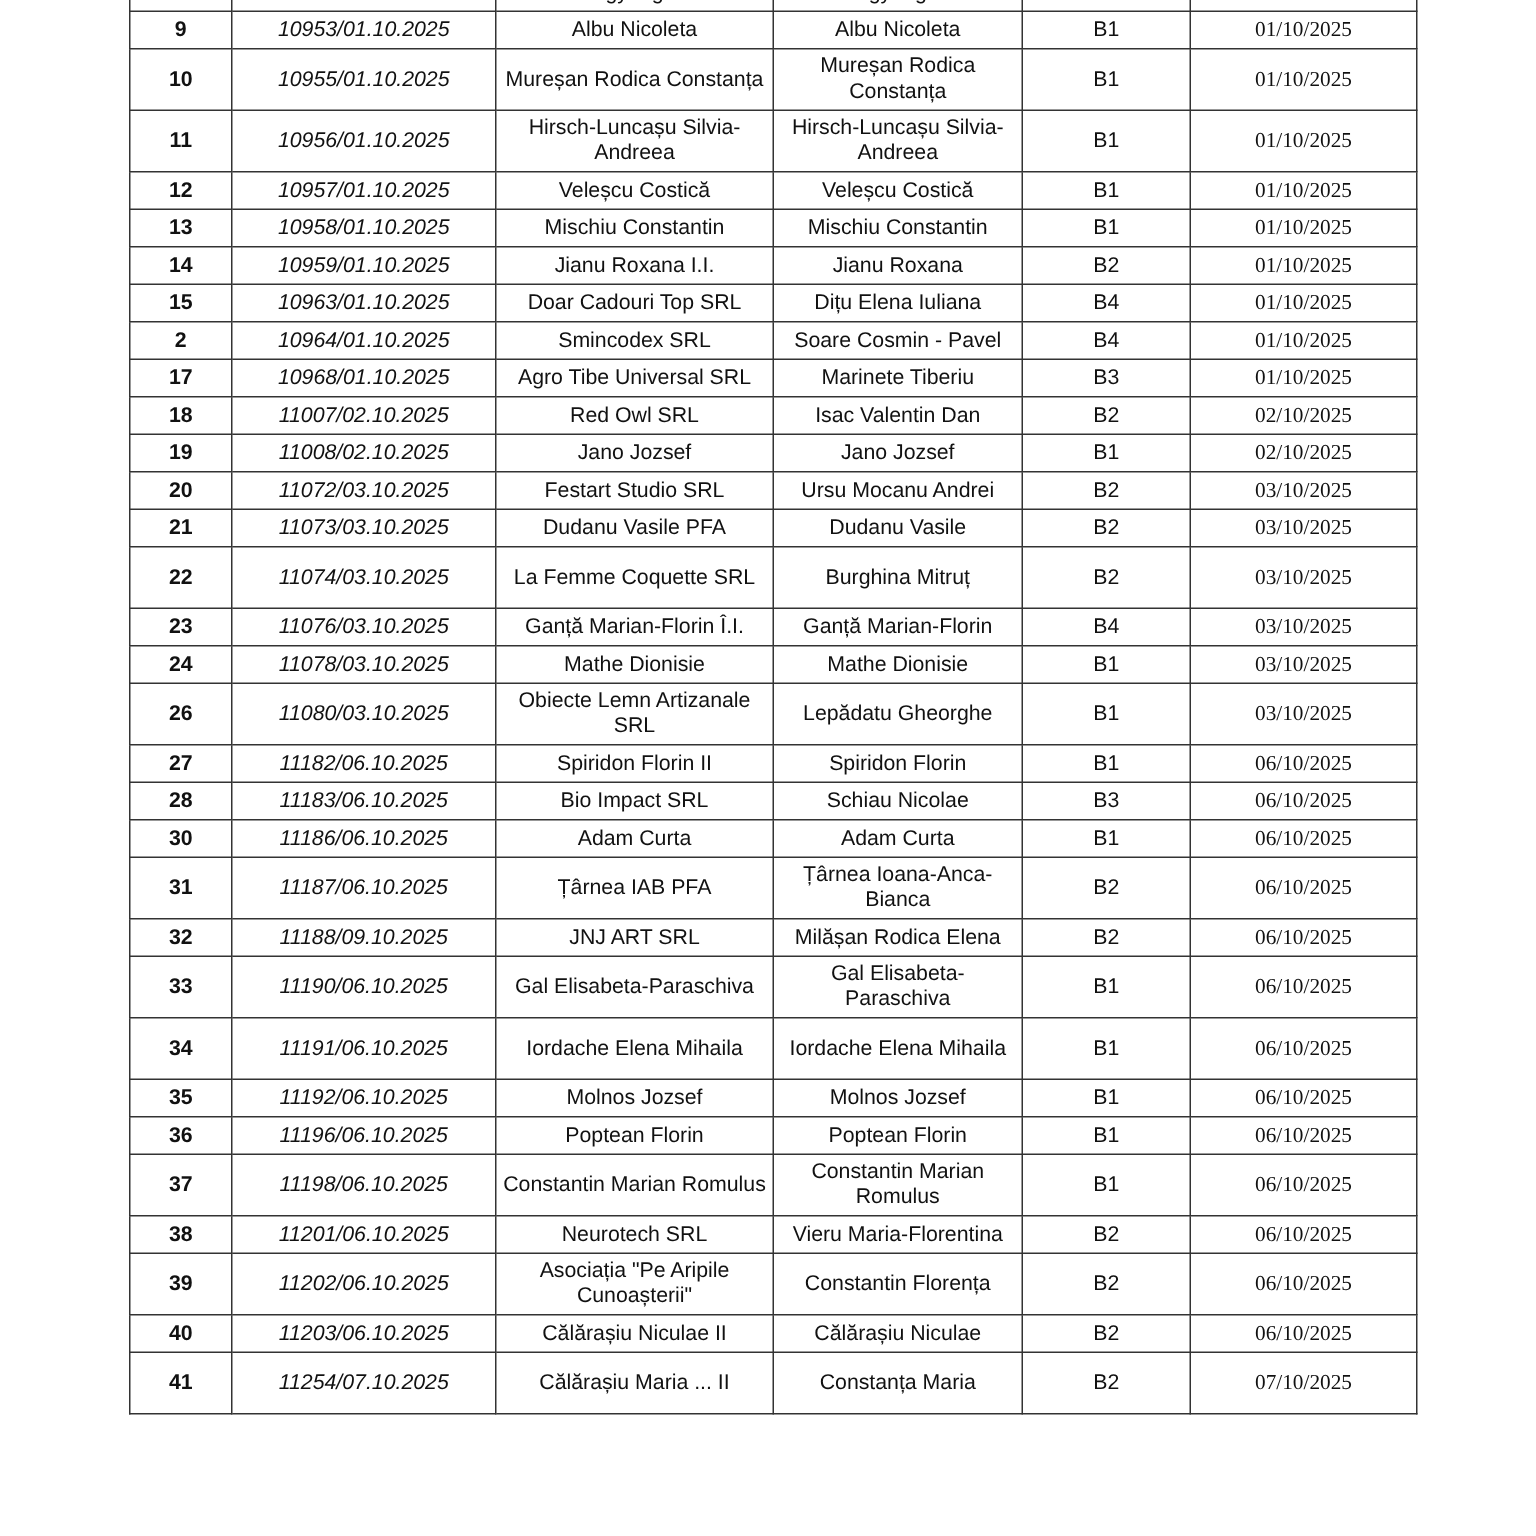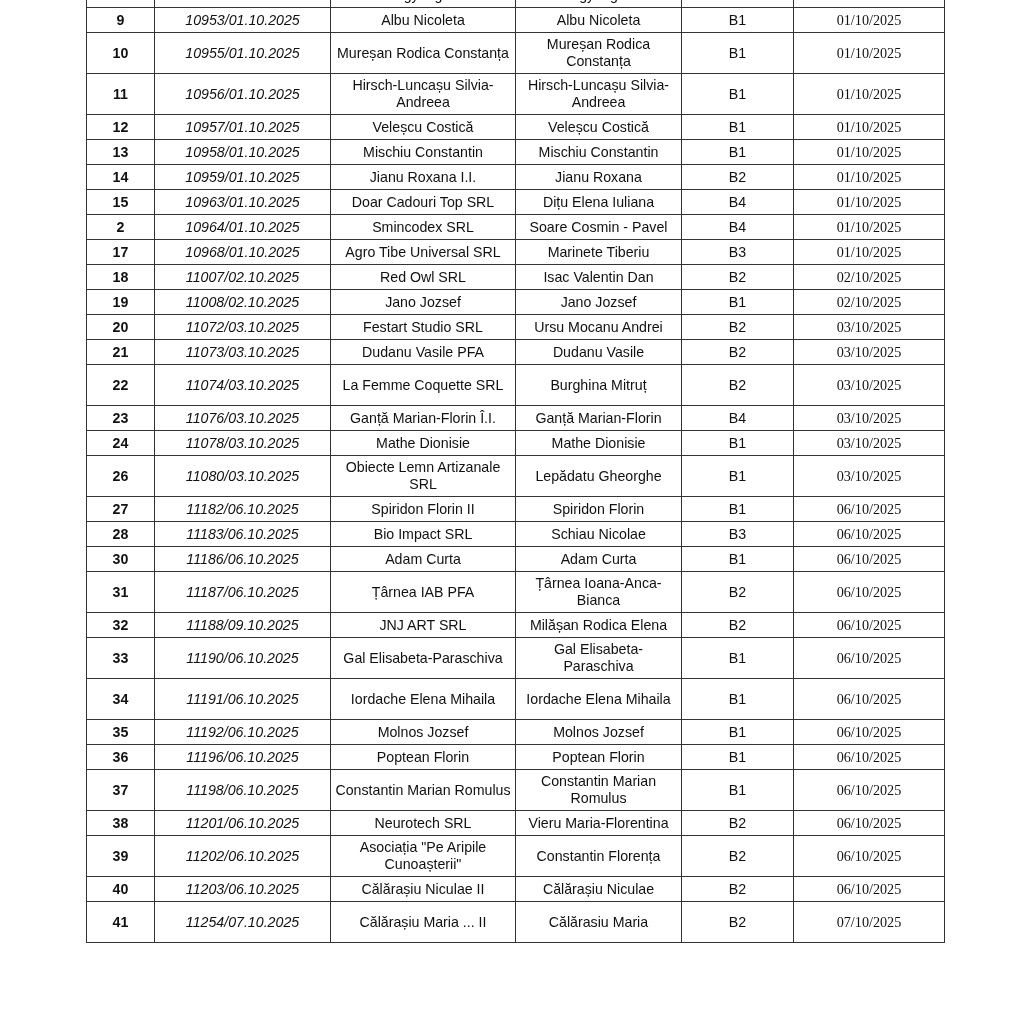--- a/index.html
+++ b/index.html
@@ -270,18 +270,18 @@
         <td class="c1">11203/06.10.2025</td>
         <td class="c2">Călărașiu Niculae II</td>
         <td class="c3">Călărașiu Niculae</td>
         <td class="c4">B2</td>
         <td class="c5">06/10/2025</td>
       </tr>
       <tr class="h2 last">
         <td class="c0">41</td>
         <td class="c1">11254/07.10.2025</td>
         <td class="c2">Călărașiu Maria ... II</td>
-        <td class="c3">Călărasiu Maria</td>
+        <td class="c3">Constanța Maria</td>
         <td class="c4">B2</td>
         <td class="c5">07/10/2025</td>
       </tr>
     </tbody>
 </table>
 
 </body></html>

